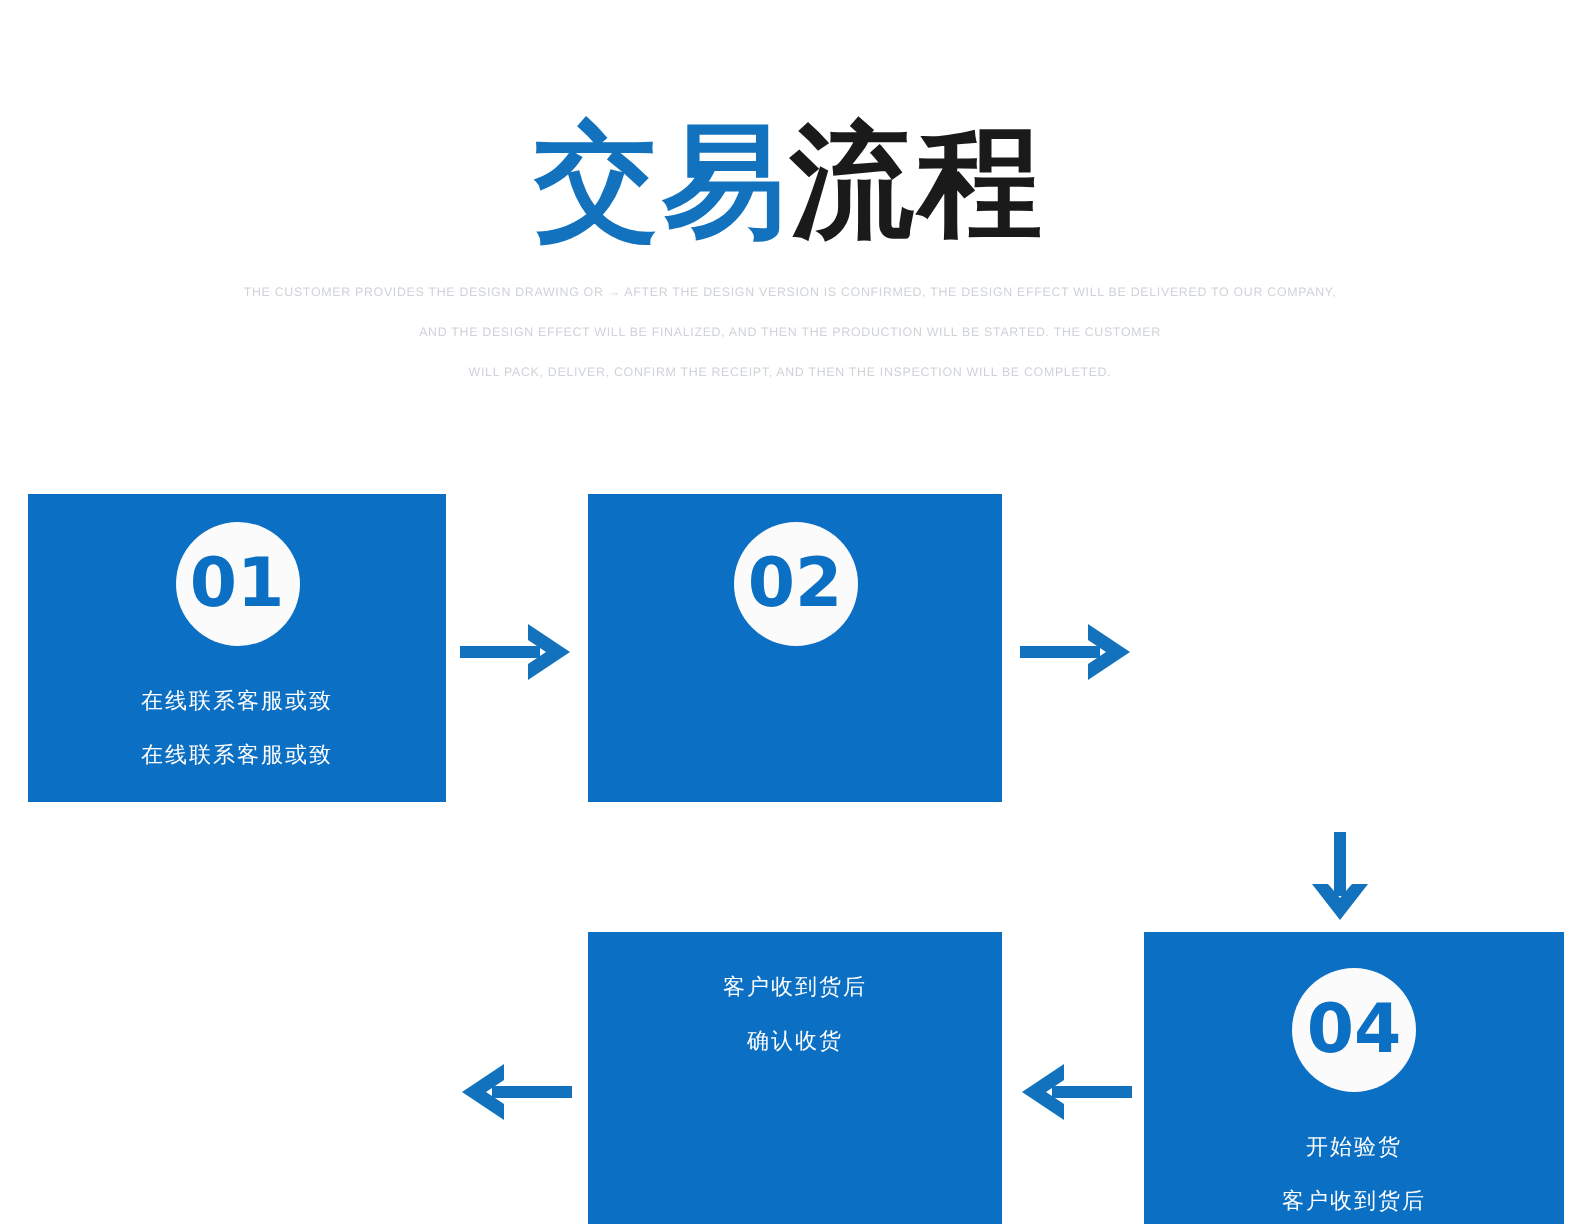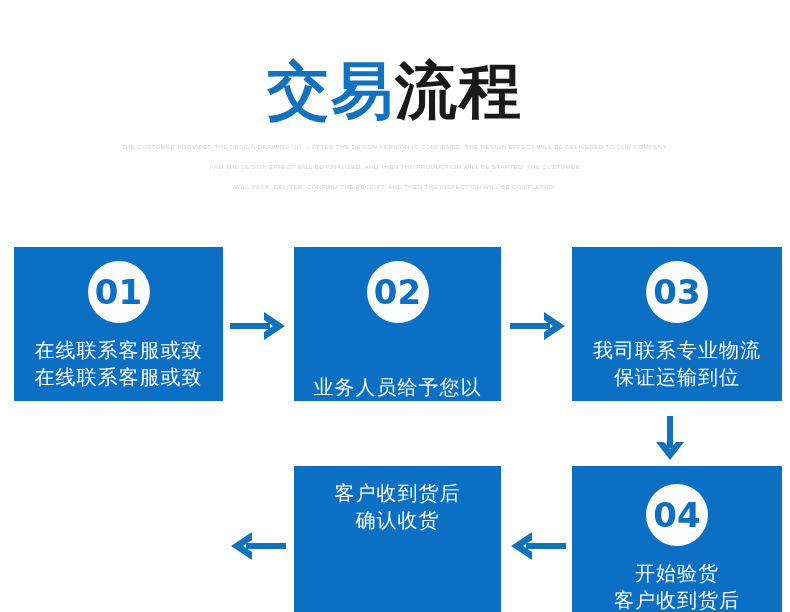--- a/index.html
+++ b/index.html
@@ -93,21 +93,21 @@
     letter-spacing: 0px;
     font-family: "DejaVu Sans", "Liberation Sans", sans-serif;
     margin-top: 14px;
   }
   .card-bottom .badge { margin-top: 18px; }
 
   .card-text {
     margin-top: 14px;
     text-align: center;
     color: #ffffff;
-    font-size: 20px;
+    font-size: 11px;
     line-height: 27px;
     letter-spacing: 1px;
     font-family: "DejaVu Sans", "Liberation Sans", sans-serif;
   }
   .card-text span { display: block; }
 
   
   .arrow {
     position: absolute;
     display: block;
@@ -138,31 +138,23 @@
       <div class="badge">01</div>
       <div class="card-text">
         <span>在线联系客服或致</span>
         <span>在线联系客服或致</span>
       </div>
     </div>
 
     <div class="card card-top col-2">
       <div class="badge">02</div>
       <div class="card-text">
-        <span>业务人员给予您以</span>
       </div>
     </div>
 
-    <div class="card card-top col-3">
-      <div class="badge">03</div>
-      <div class="card-text">
-        <span>我司联系专业物流</span>
-        <span>保证运输到位</span>
-      </div>
-    </div>
 
 
     <div class="card card-bottom col-2">
       <div class="card-text">
         <span>客户收到货后</span>
         <span>确认收货</span>
       </div>
     </div>
 
     <div class="card card-bottom col-3">

